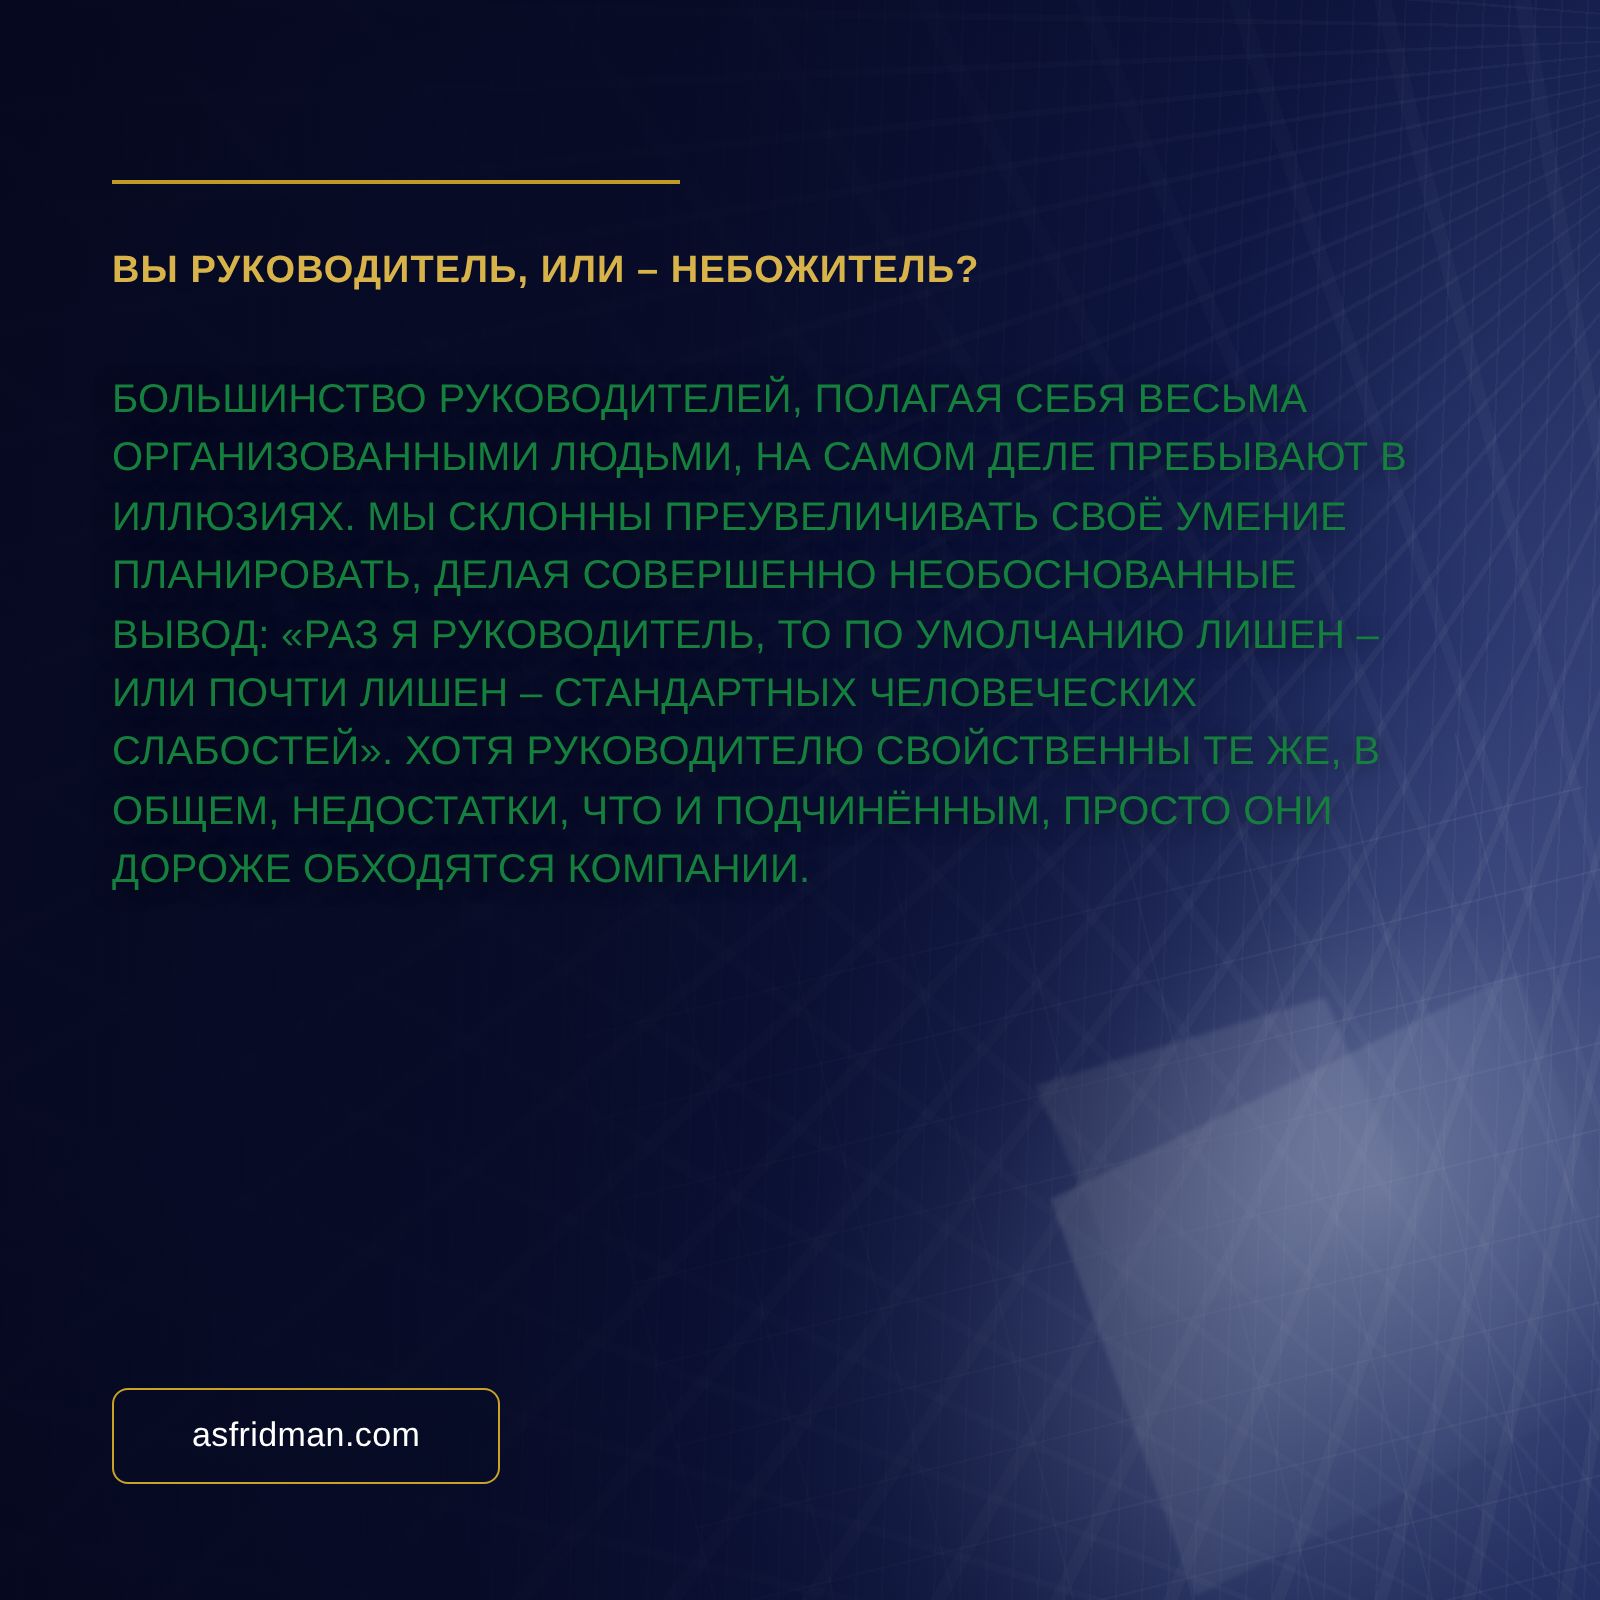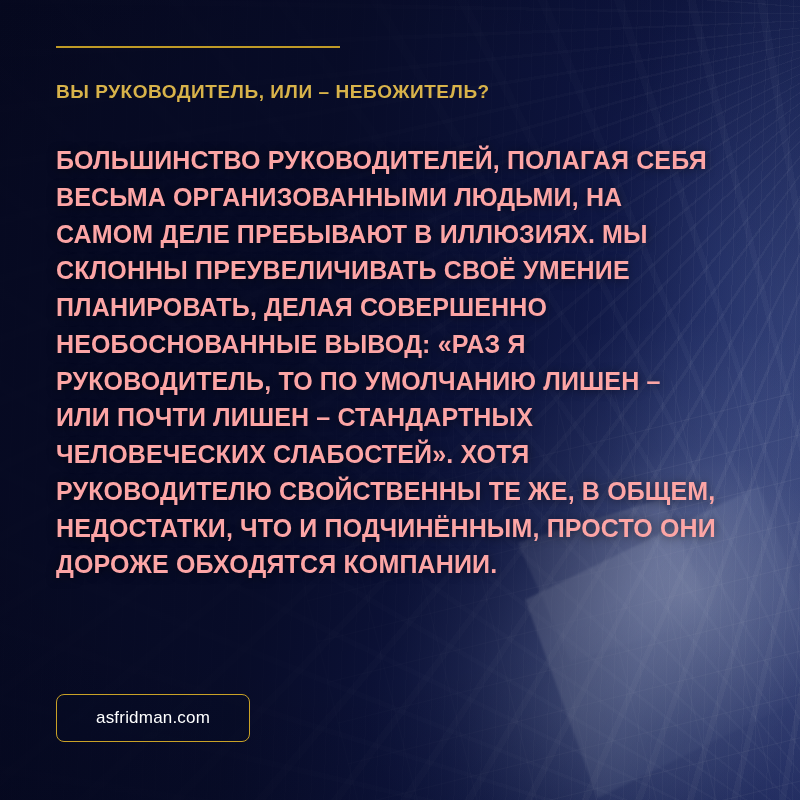--- a/index.html
+++ b/index.html
@@ -114,20 +114,21 @@
     inset: 0;
     background: radial-gradient(ellipse 120% 100% at 45% 45%, rgba(0,0,0,0) 40%, rgba(2,4,20,0.55) 100%);
   }
 
   
   .content {
     position: absolute;
     inset: 0;
     padding: 0 56px;
     box-sizing: border-box;
+    margin-top: 44px;
   }
 
   .rule {
     position: absolute;
     top: 46px;
     left: 56px;
     width: 284px;
     height: 2px;
     background: #c9a227;
     opacity: .95;
@@ -144,23 +145,23 @@
     letter-spacing: .55px;
     text-transform: uppercase;
     line-height: 1.3;
   }
 
   .body-text {
     position: absolute;
     top: 142px;
     left: 56px;
     width: 660px;
-    color: #fca5a5;
-    font-size: 25px;
-    font-weight: 700;
+    color: #15803d;
+    font-size: 20px;
+    font-weight: 400;
     line-height: 1.47;
     letter-spacing: .15px;
     text-transform: uppercase;
     text-shadow: 0 1px 10px rgba(0,0,0,.55);
   }
 
   .badge {
     position: absolute;
     left: 56px;
     bottom: 58px;

